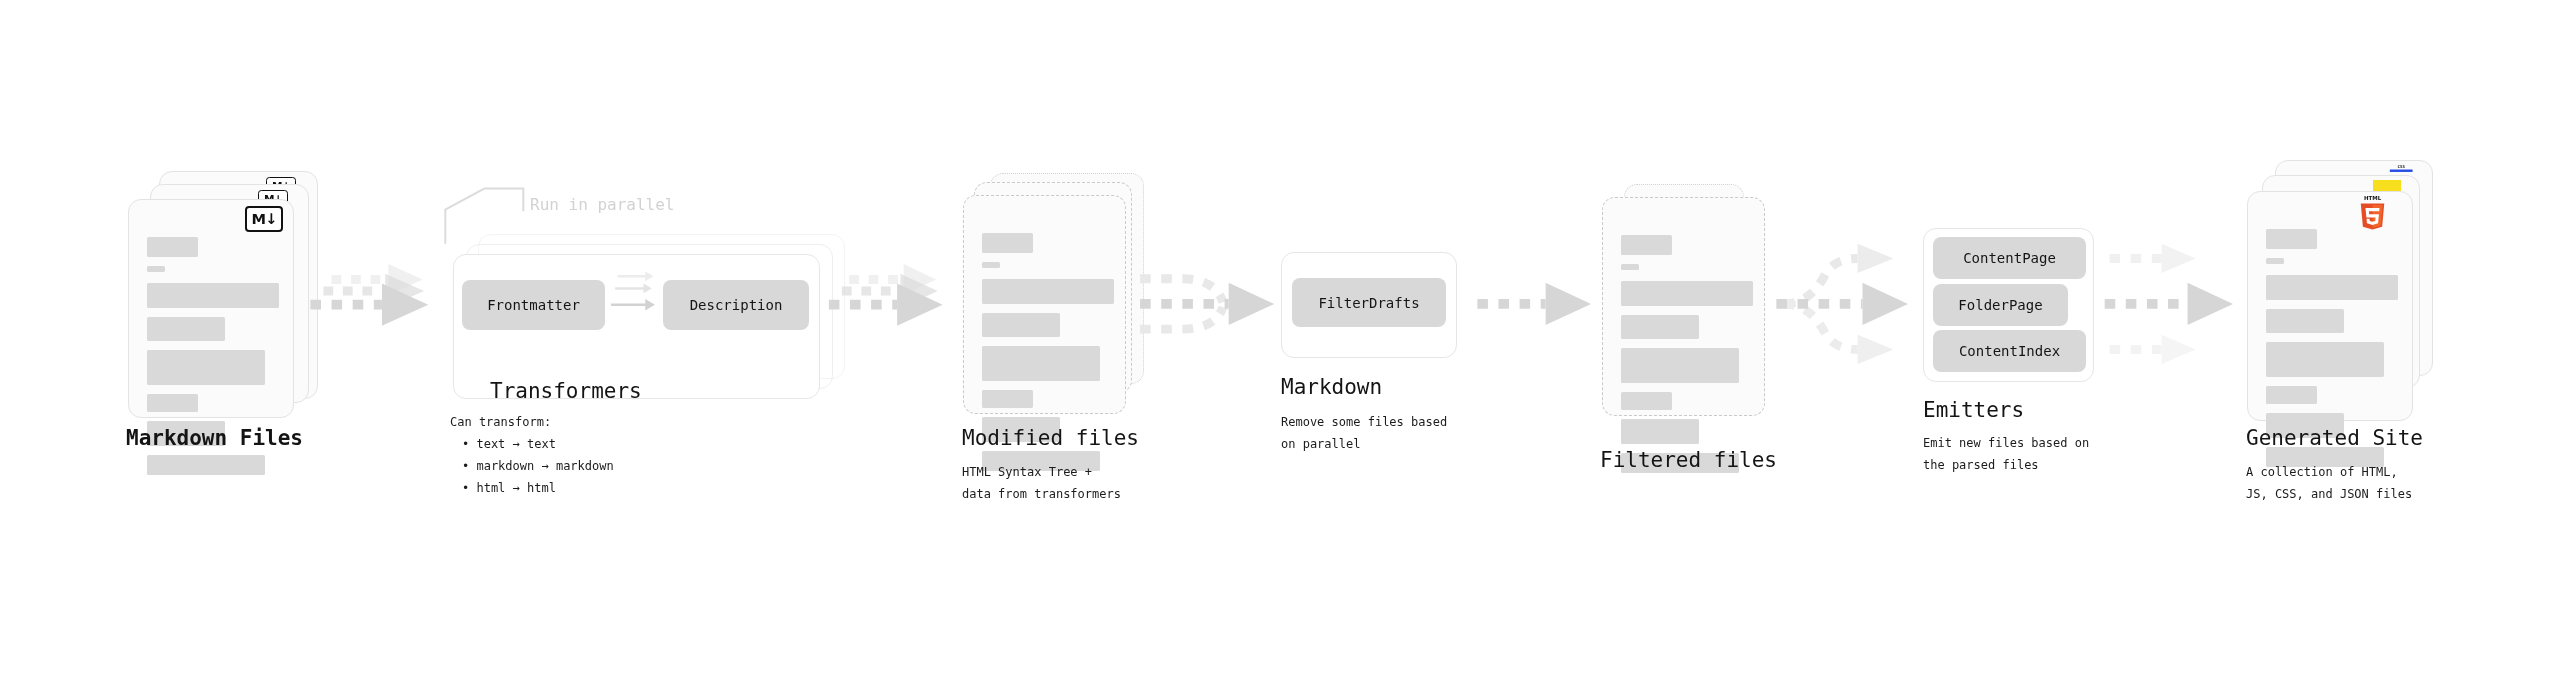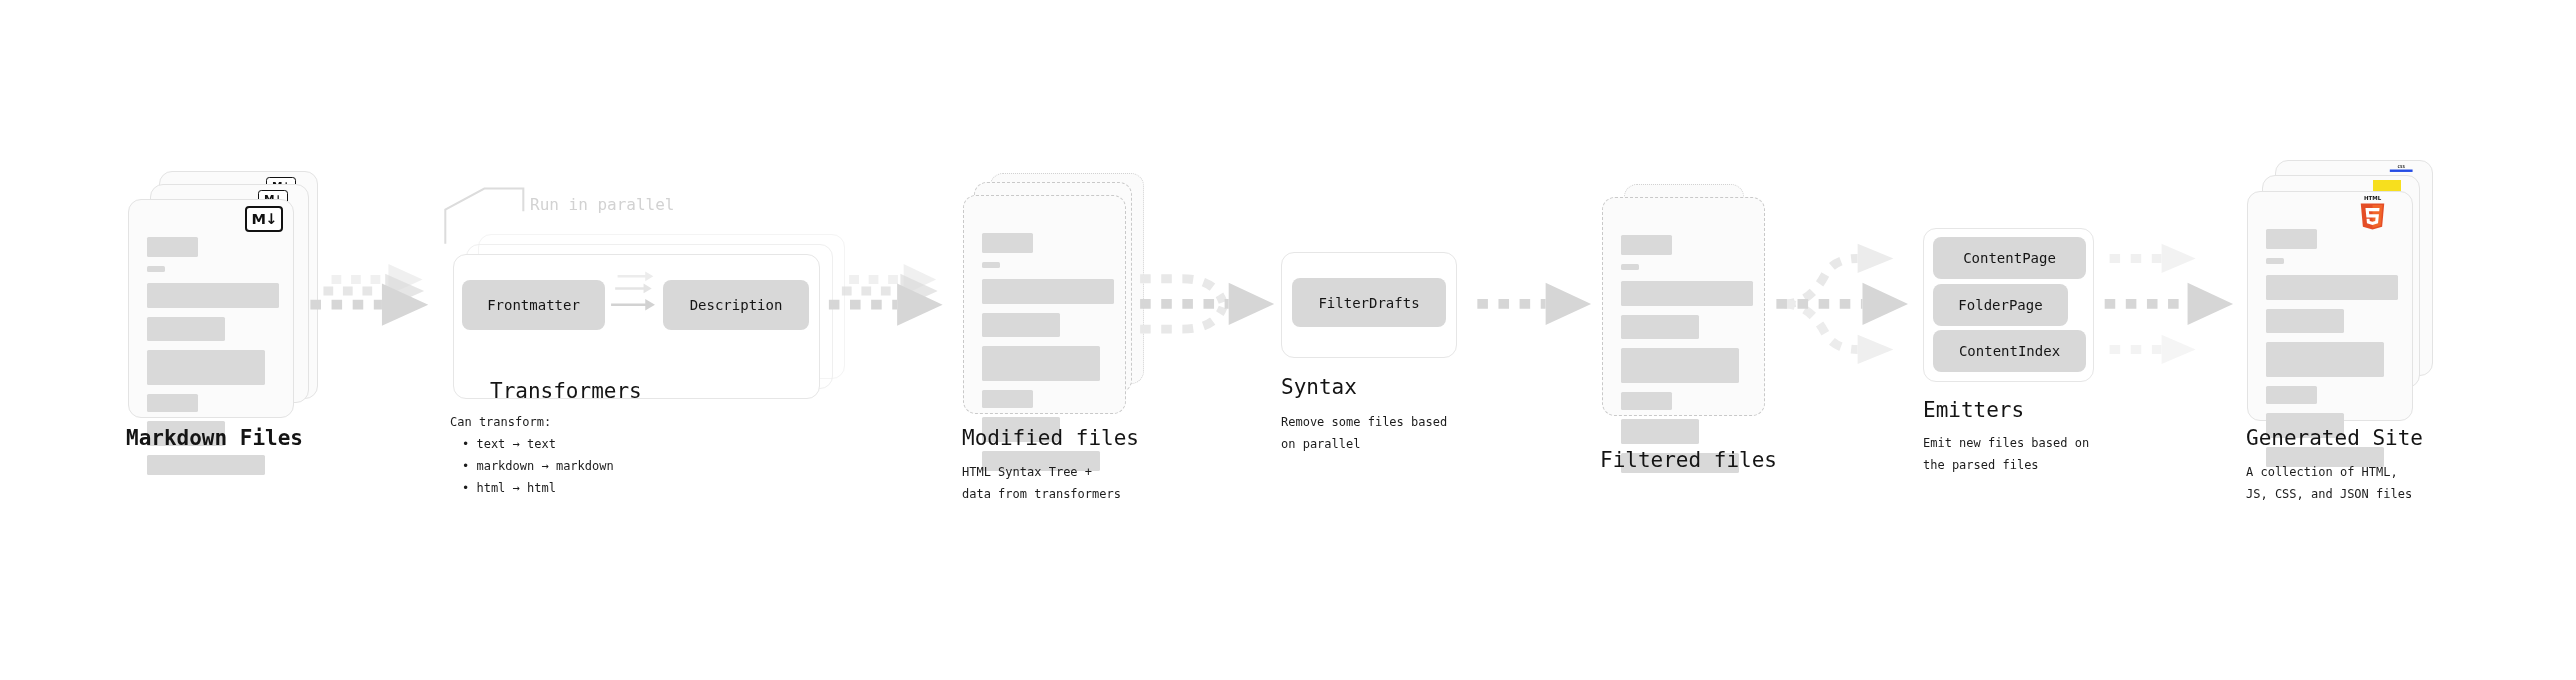--- a/index.html
+++ b/index.html
@@ -175,21 +175,21 @@
         <div class="ln" style="width:118px;height:20.3px;"></div>
       </div>
     </div>
   </div>
   <div class="title" style="left:962px; top:426px;">Modified files</div>
   <div class="sub" style="left:962px; top:463px;">HTML Syntax Tree +</div>
   <div class="sub" style="left:962px; top:485px;">data from transformers</div>
 
   <div class="panel" style="left:1281px; top:252px; width:176px; height:106px;"></div>
   <div class="pill" style="left:1292px; top:278px; width:154px; height:49px;">FilterDrafts</div>
-  <div class="title" style="left:1281px; top:375px;">Syntax</div>
+  <div class="title" style="left:1281px; top:375px;">Markdown</div>
   <div class="sub" style="left:1281px; top:413px;">Remove some files based</div>
   <div class="sub" style="left:1281px; top:435px;">on parallel</div>
 
   <div class="card-stack">
     <div class="card dotted-thin" style="left:1624px; top:184px; width:120px; height:203px;"></div>
     <div class="card dashed" style="left:1602px; top:197px; width:163px; height:219px;">
       <div class="card-lines">
         <div class="ln" style="width:51px;height:19.5px;"></div>
         <div class="ln" style="width:18px;height:6.5px;margin-bottom:11.4px;"></div>
         <div class="ln" style="width:132px;height:24.4px;"></div>

